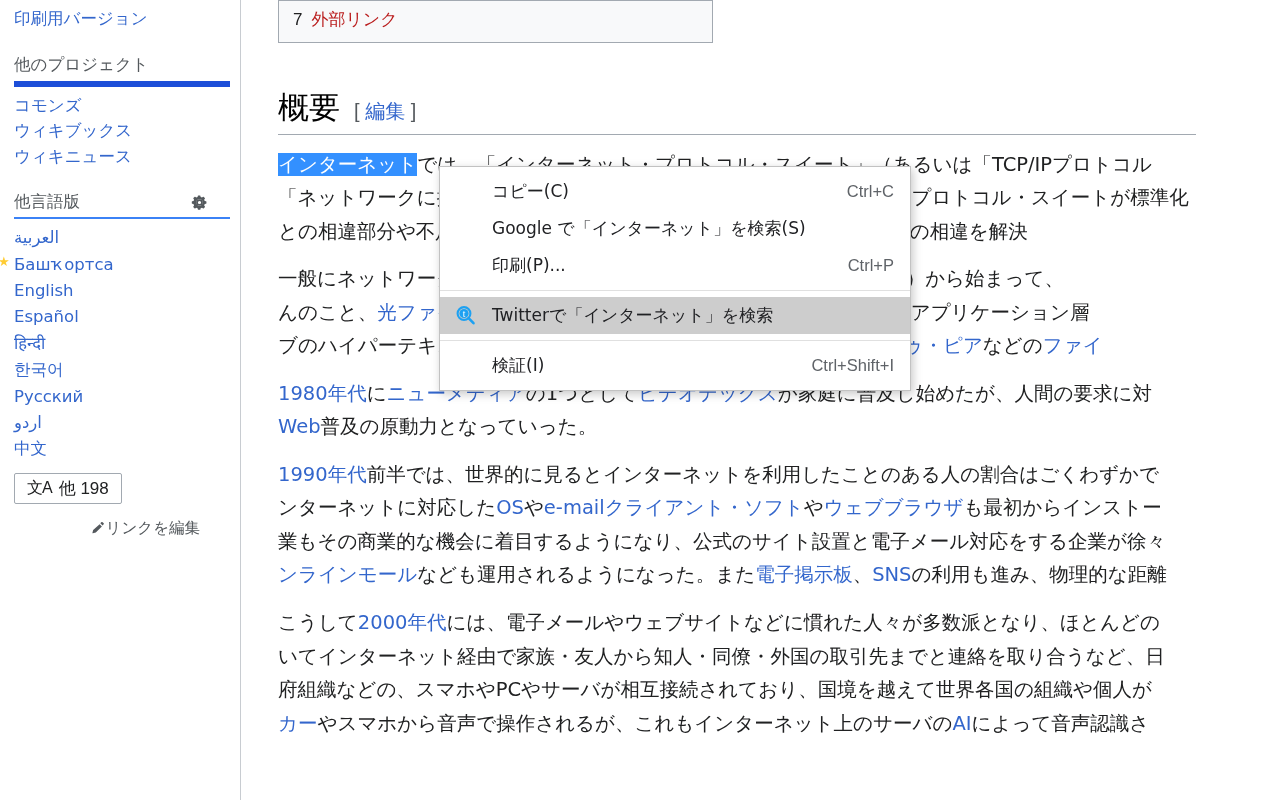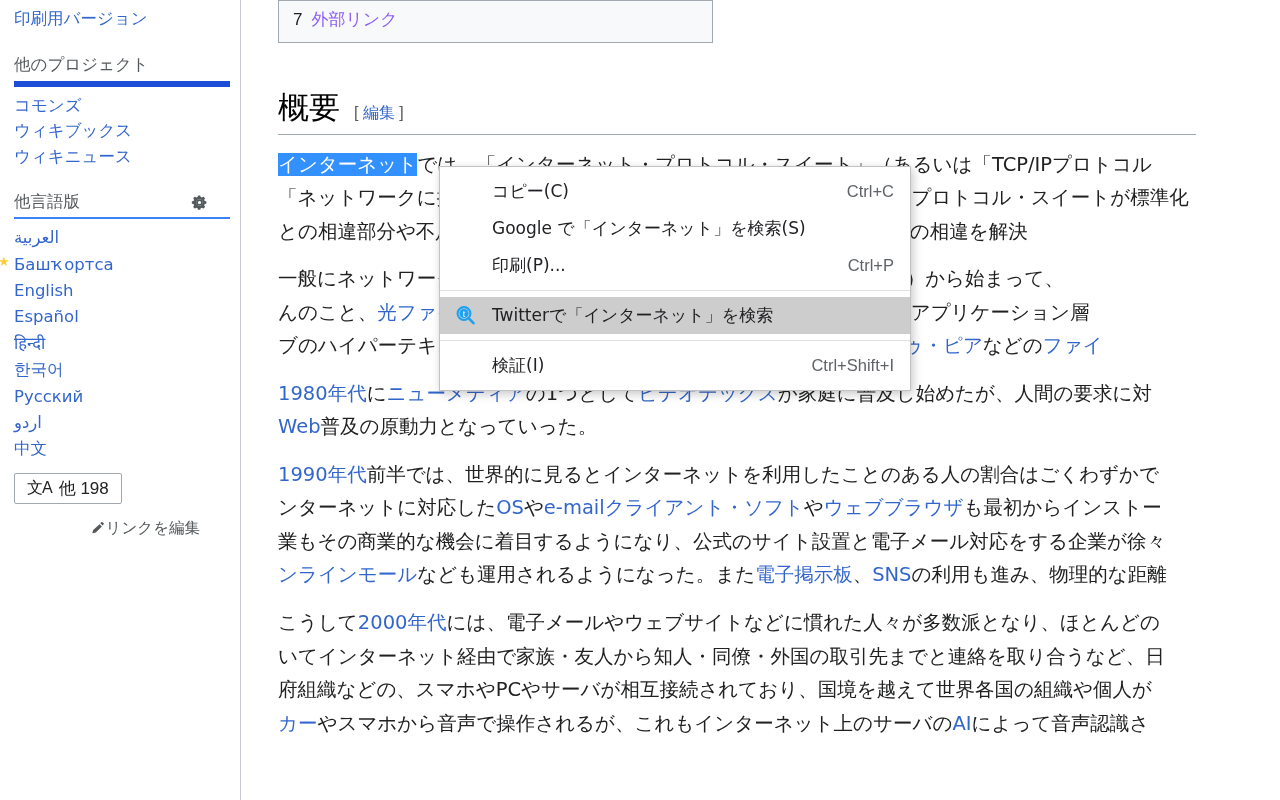--- a/index.html
+++ b/index.html
@@ -143,41 +143,41 @@
   .toc-box {
     width: 435px;
     border: 1px solid #a2a9b1;
     background: #f8f9fa;
     padding: 7px 14px 9px 14px;
     margin: 0 0 0 0;
     font-size: 17px;
   }
   .toc-row { display: flex; gap: 9px; align-items: baseline; line-height: 1.45; }
   .toc-num { color: #202122; font-family: "Liberation Sans", sans-serif; }
-  .toc-text { color: #8b5cf6; text-decoration: none; }
+  .toc-text { color: #b91c1c; text-decoration: none; }
 
   
   .section-head {
     display: flex;
     align-items: baseline;
     gap: 14px;
     margin: 44px 0 0 0;
     padding-bottom: 5px;
     border-bottom: 1px solid #a2a9b1;
     width: 1010px;
   }
   .section-head h2 {
     margin: 0;
     font-size: 31px;
     font-weight: 400;
     color: #000;
     font-family: "DejaVu Sans", "Liberation Sans", sans-serif;
   }
   .edit-section {
-    font-size: 16px;
+    font-size: 20px;
     color: #54595d;
     white-space: nowrap;
   }
   .edit-section a { color: #3366cc; text-decoration: none; }
 
   
   .para {
     margin: 14px 0 0 0;
     font-size: 19.5px;
     line-height: 1.72;

